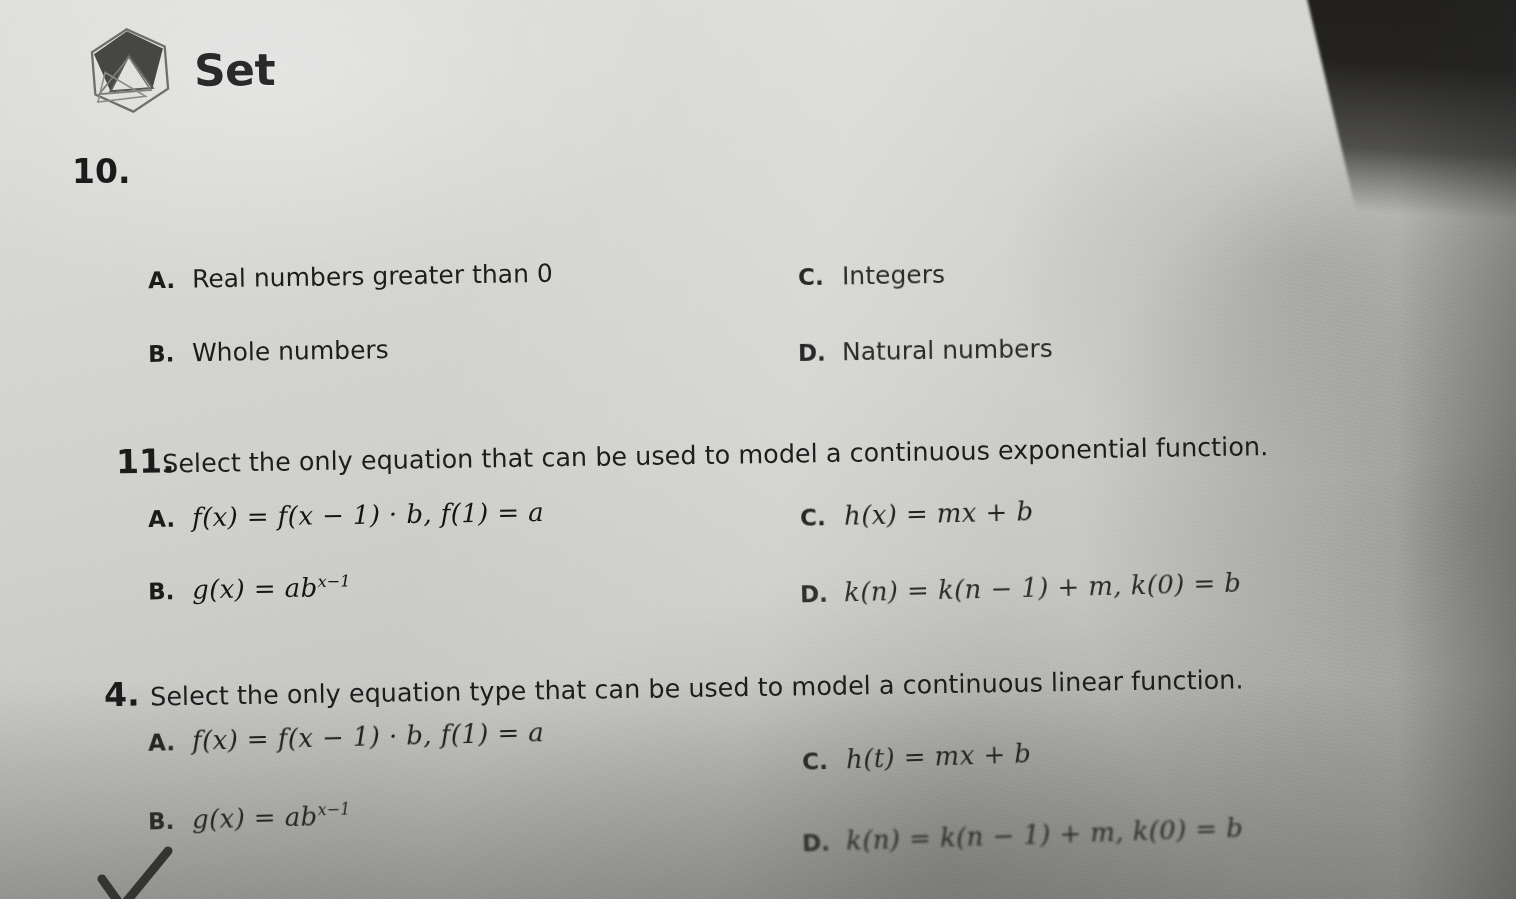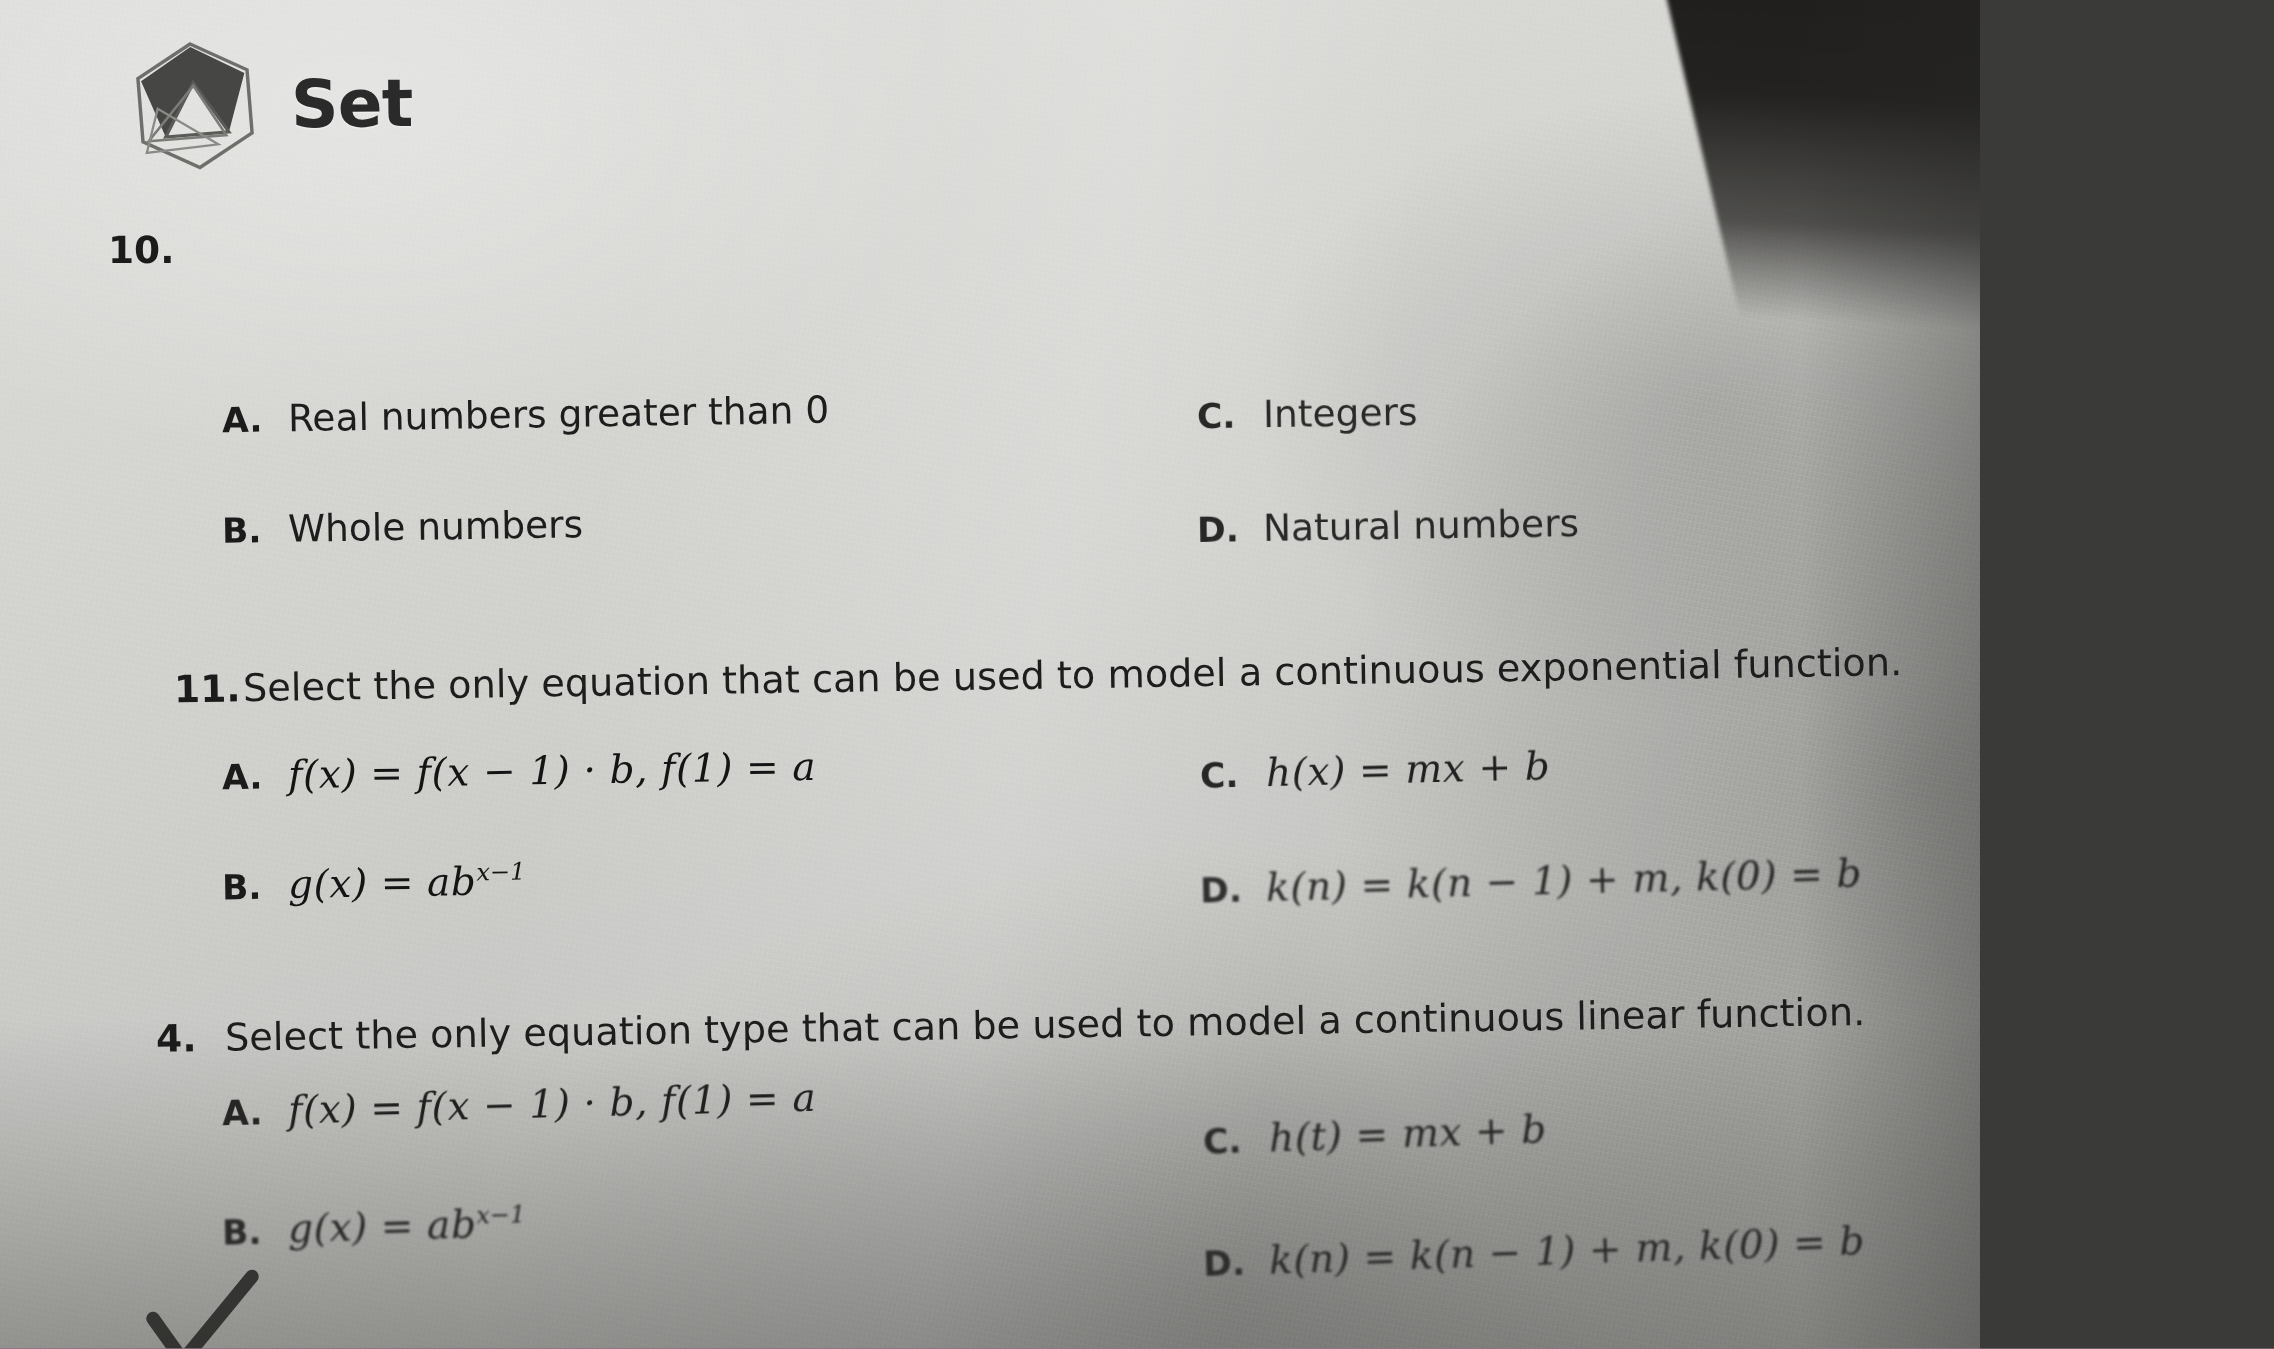--- a/index.html
+++ b/index.html
@@ -2,24 +2,24 @@
 <html><head>
 <meta charset="utf-8">
 <style>
   html, body {
     margin: 0;
     padding: 0;
     background: #3a3a38;
   }
   #page {
     position: relative;
-    width: 1320px;
+    width: 1516px;
     height: 899px;
     overflow: hidden;
-    background: #f9a8d4;
+    background: #ffffff;
     font-family: "Liberation Sans", sans-serif;
   }
 
   
   .paper {
     position: absolute;
     inset: 0;
     background:
       radial-gradient(ellipse 700px 420px at 62% 96%, rgba(90,90,88,0.30) 0%, rgba(90,90,88,0.12) 45%, rgba(90,90,88,0) 72%),
       radial-gradient(ellipse 520px 560px at 97% 58%, rgba(60,60,58,0.34) 0%, rgba(60,60,58,0.14) 48%, rgba(60,60,58,0) 76%),
@@ -96,21 +96,21 @@
 
   
   .question { position: absolute; }
   .q-head {
     display: flex;
     align-items: baseline;
   }
   .q-num {
     font-family: "DejaVu Sans", sans-serif;
     font-weight: 700;
-    font-size: 25px;
+    font-size: 33px;
     color: #1b1b1b;
     width: 46px;
     flex: 0 0 46px;
   }
   .q-text {
     font-family: "DejaVu Sans", sans-serif;
     font-size: 25.5px;
     line-height: 1.42;
     color: #1d1d1d;
     max-width: 1180px;

